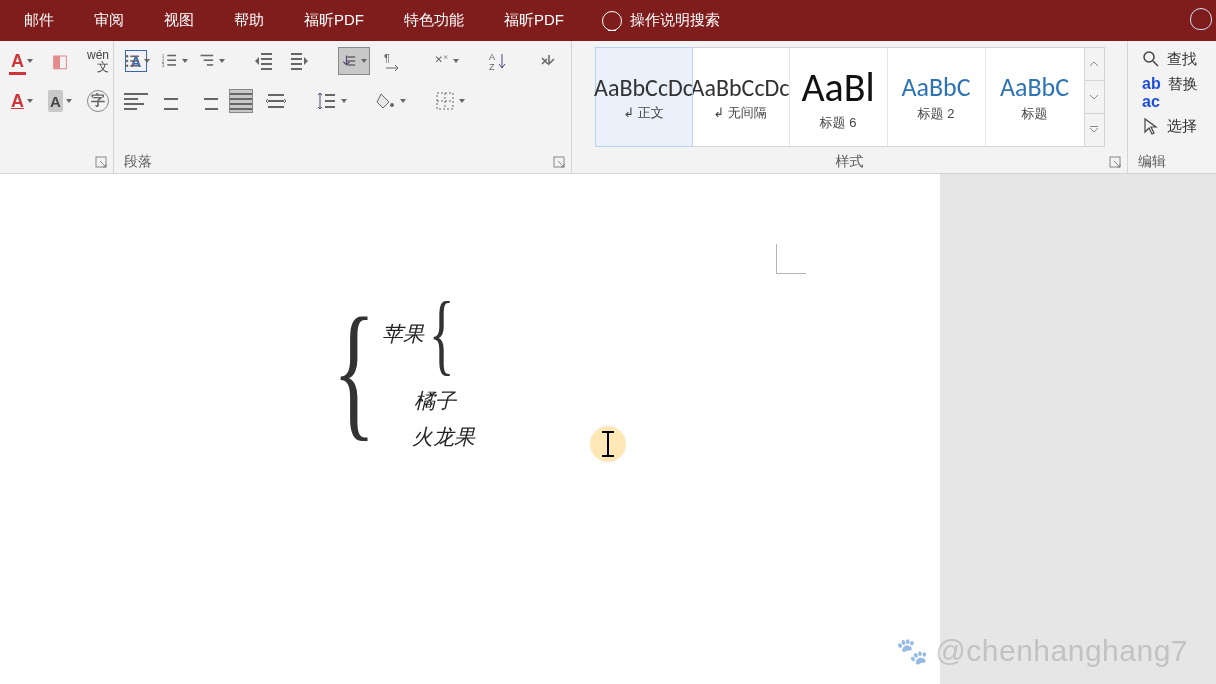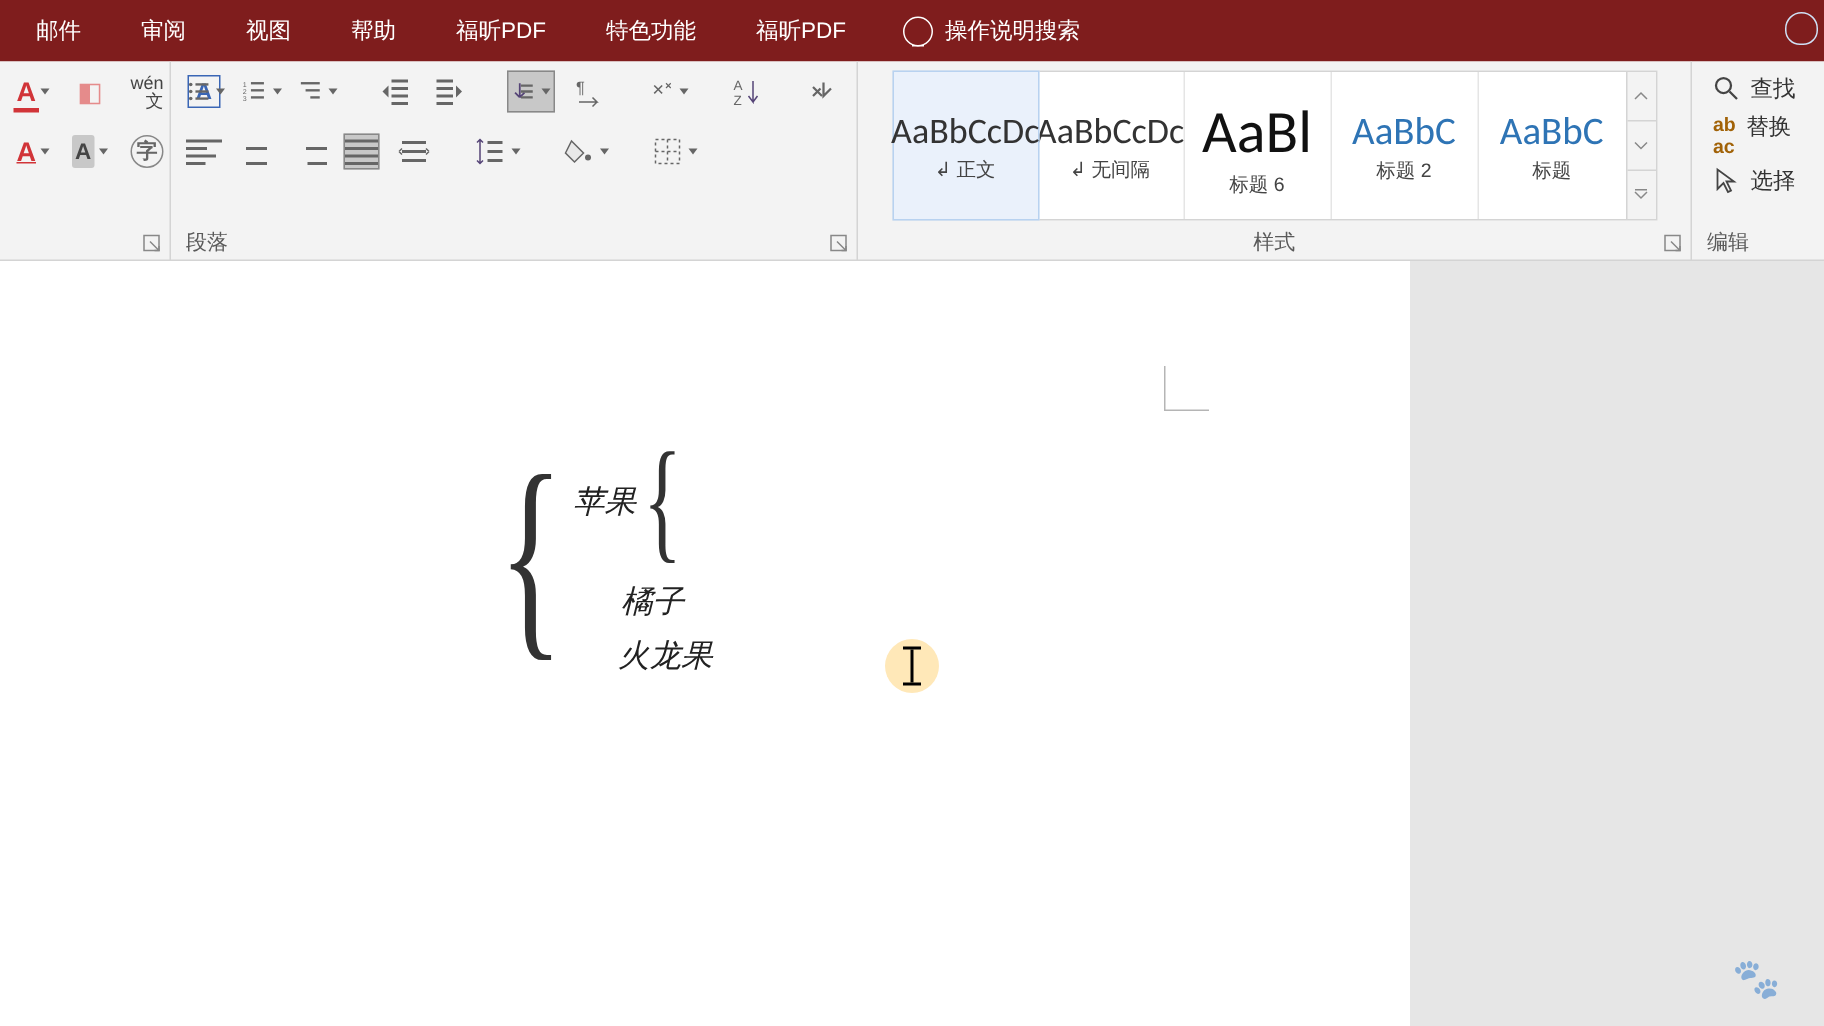--- a/index.html
+++ b/index.html
@@ -369,21 +369,21 @@
 
   <div class="rgrp edit-grp" style="border-right:none;">
     <div class="edit-item">
       <svg width="18" height="18">
           <circle cx="7" cy="7" r="5" fill="none" stroke="#444" stroke-width="1.5"></circle>
           <path d="M11 11 L16 16" stroke="#444" stroke-width="1.5"></path>
         </svg>
       <span>查找</span>
     </div>
     <div class="edit-item">
-      <span style="font-size:13px;color:#a16207;font-weight:bold;">ab<br>ac</span>
+      <span style="font-size:16px;color:#1d4ed8;font-weight:bold;">ab<br>ac</span>
       <span>替换</span>
     </div>
     <div class="edit-item">
       <svg width="18" height="18">
           <path d="M3 2 L3 15 L7 11 L10 17 L12 16 L9 10 L14 10 Z" fill="none" stroke="#444" stroke-width="1.2"></path>
         </svg>
       <span>选择</span>
     </div>
     <div class="rgrp-label">编辑</div>
   </div>
@@ -404,13 +404,14 @@
       </div>
     </div>
     <div class="cursor-spot">
       <div class="ibeam"></div>
     </div>
   </div>
 </div>
 
 <div class="watermark">
   <span class="paws">🐾</span>
+  <span>@chenhanghang7</span>
 </div>
 
 </body></html>

